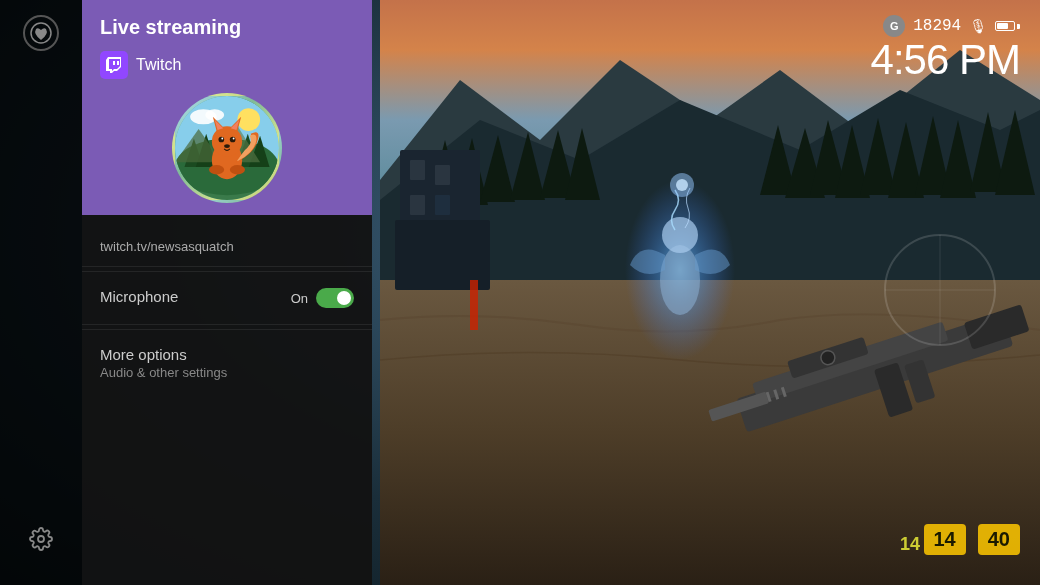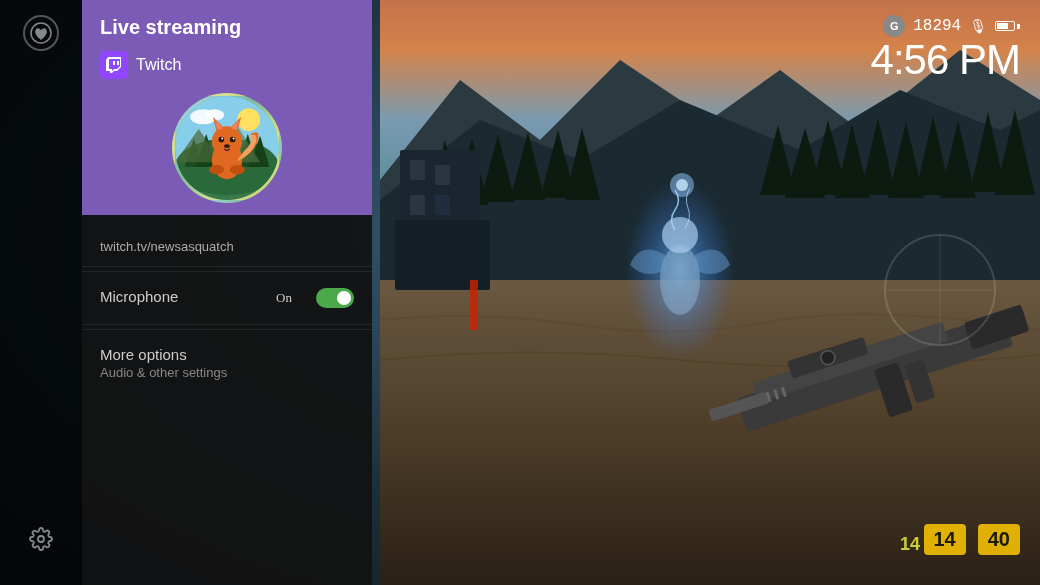--- a/index.html
+++ b/index.html
@@ -271,22 +271,21 @@
 
     .menu-section-row {
       display: flex;
       align-items: flex-start;
       justify-content: space-between;
     }
 
     .toggle-container {
       display: flex;
       align-items: center;
-      gap: 24px;
-      font-family: Liberation Serif, serif;
+      gap: 8px;
     }
 
     .toggle-label {
       color: #ccc;
       font-size: 13px;
     }
 
     .toggle {
       width: 38px;
       height: 20px;

